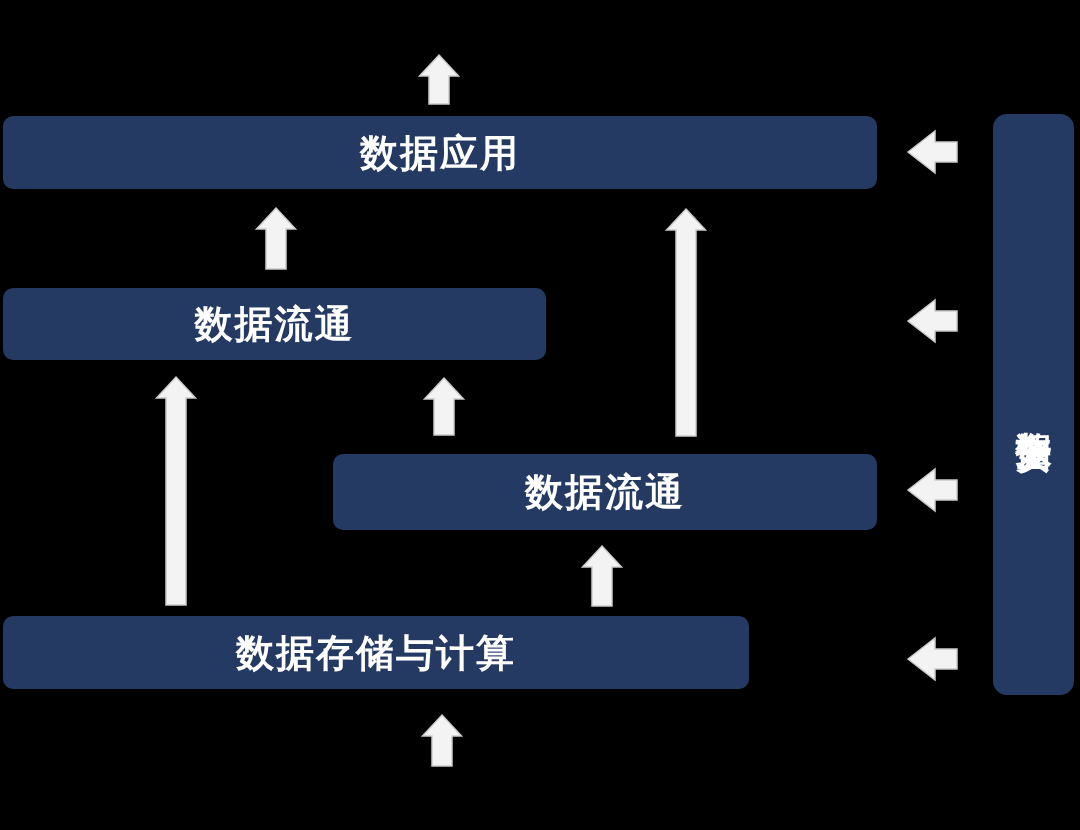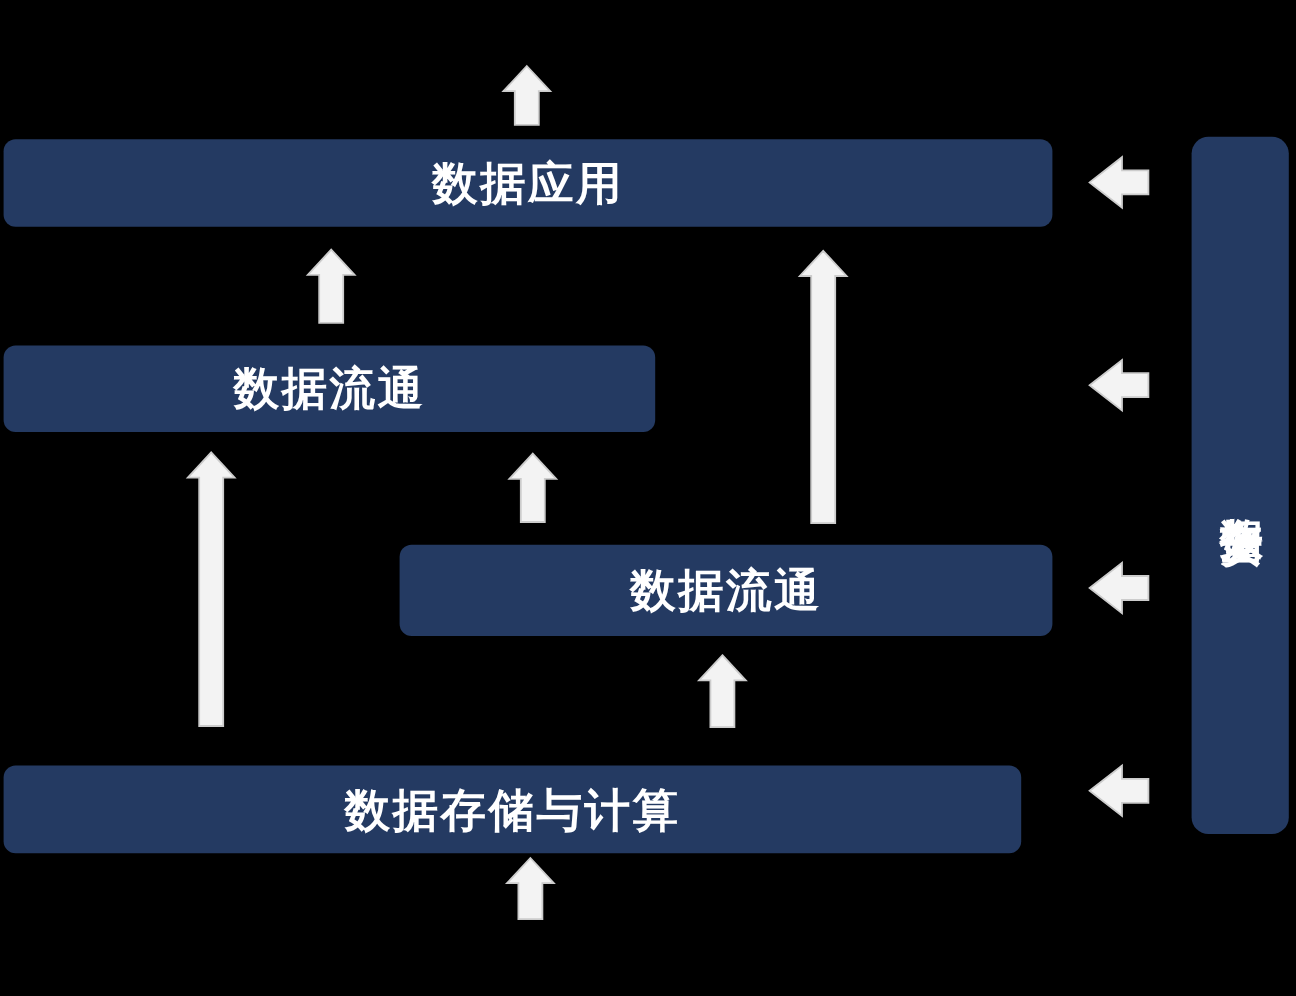--- a/index.html
+++ b/index.html
@@ -56,21 +56,21 @@
   </div>
 
   <div class="layer-box" style="left: 3px; top: 288px; width: 543px; height: 72px;">
     <span>数据流通</span>
   </div>
 
   <div class="layer-box" style="left: 333px; top: 454px; width: 544px; height: 76px;">
     <span>数据流通</span>
   </div>
 
-  <div class="layer-box" style="left: 3px; top: 638px; width: 848px; height: 73px;">
+  <div class="layer-box" style="left: 3px; top: 616px; width: 746px; height: 73px;">
     <span>数据存储与计算</span>
   </div>
 
   <div class="side-bar" id="sidebar" style="left: 993px; top: 114px; width: 81px; height: 581px;">
     <span>数据安全</span>
   </div>
 
   <svg class="arrows-layer" id="arrows" viewBox="0 0 1080 830" xmlns="http://www.w3.org/2000/svg">
       <polygon points="439,55 458.5,76 449,76 449,104 429,104 429,76 419.5,76" fill="#f3f3f3" stroke="#cccccc" stroke-width="1.5"></polygon>
       <polygon points="276,208 295.5,229 286,229 286,269 266,269 266,229 256.5,229" fill="#f3f3f3" stroke="#cccccc" stroke-width="1.5"></polygon>

